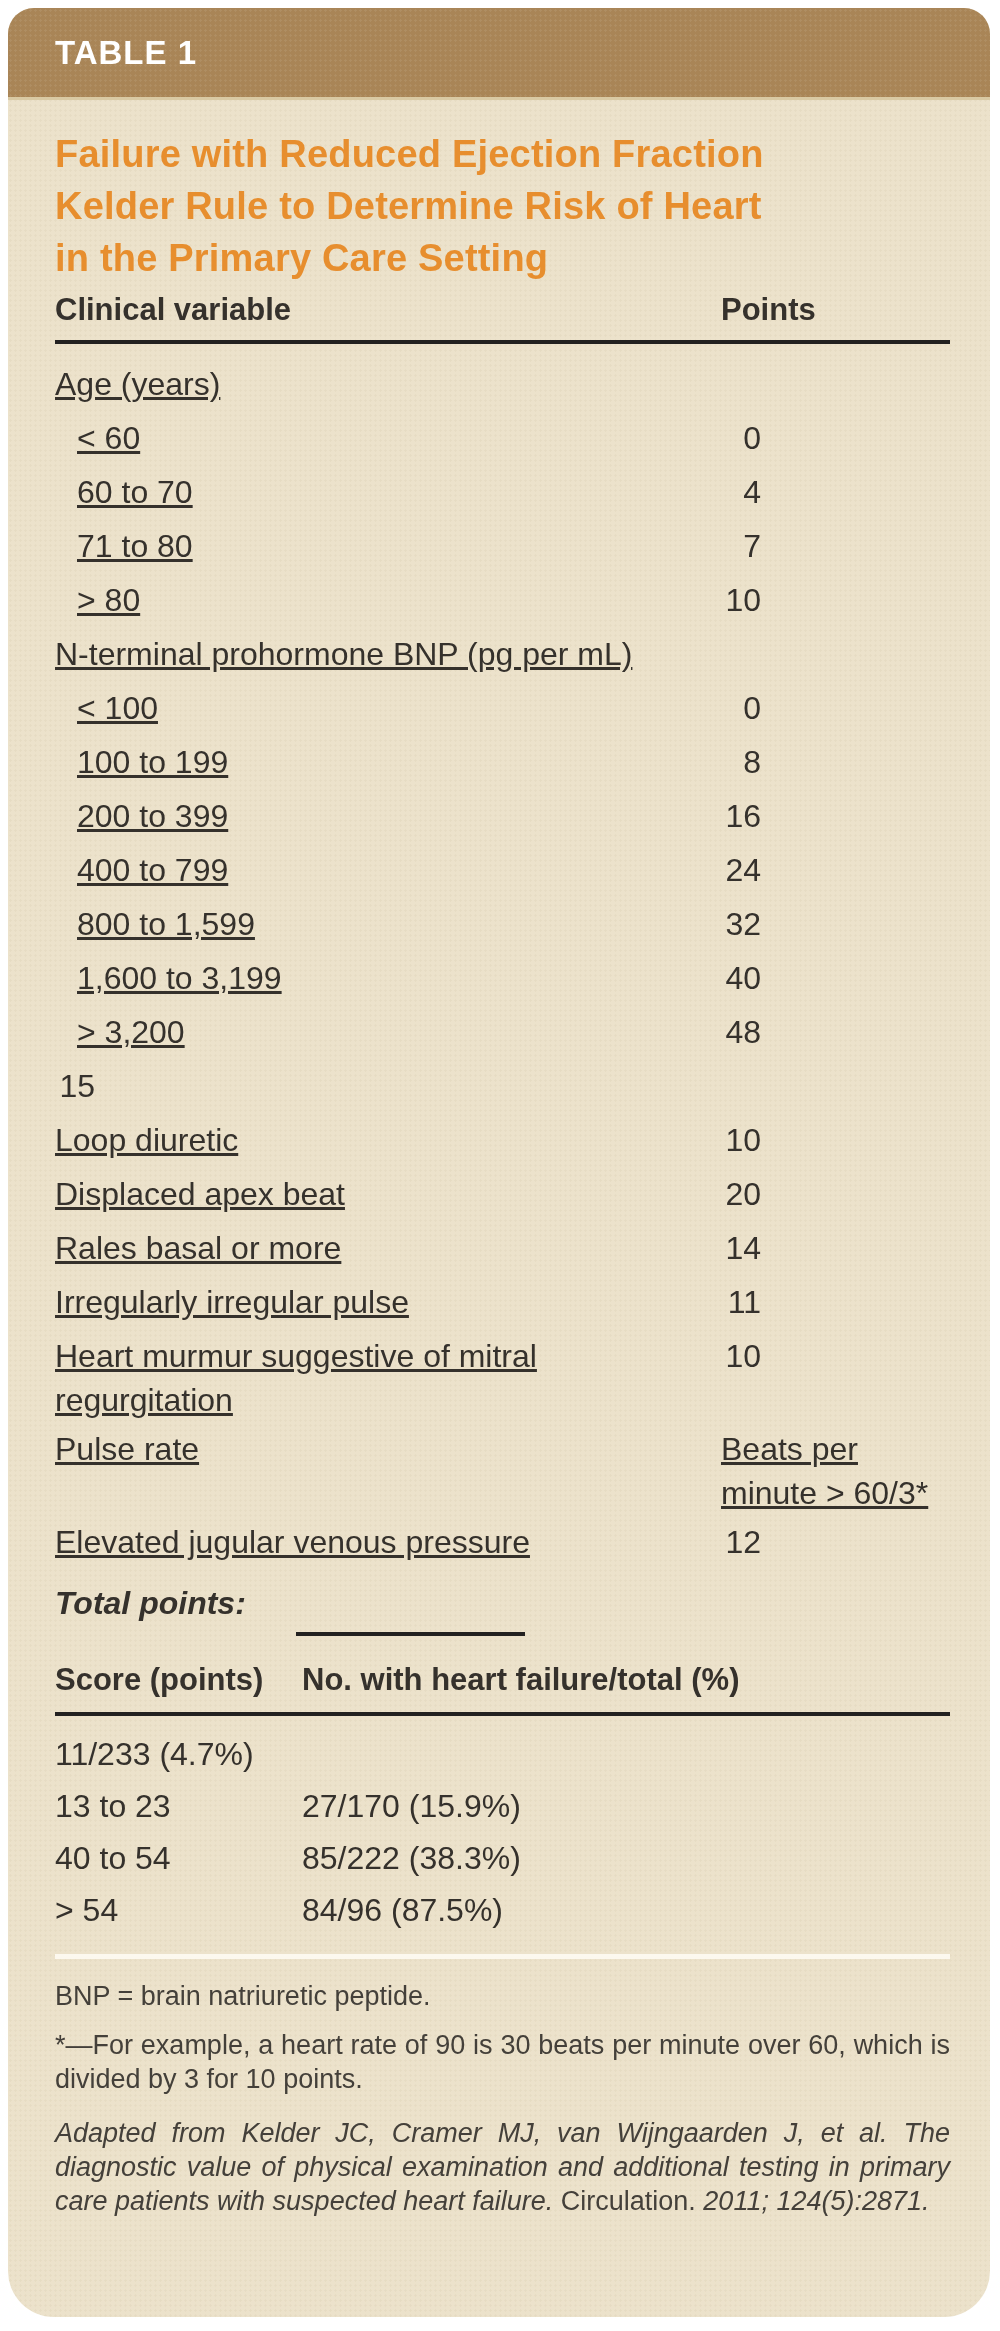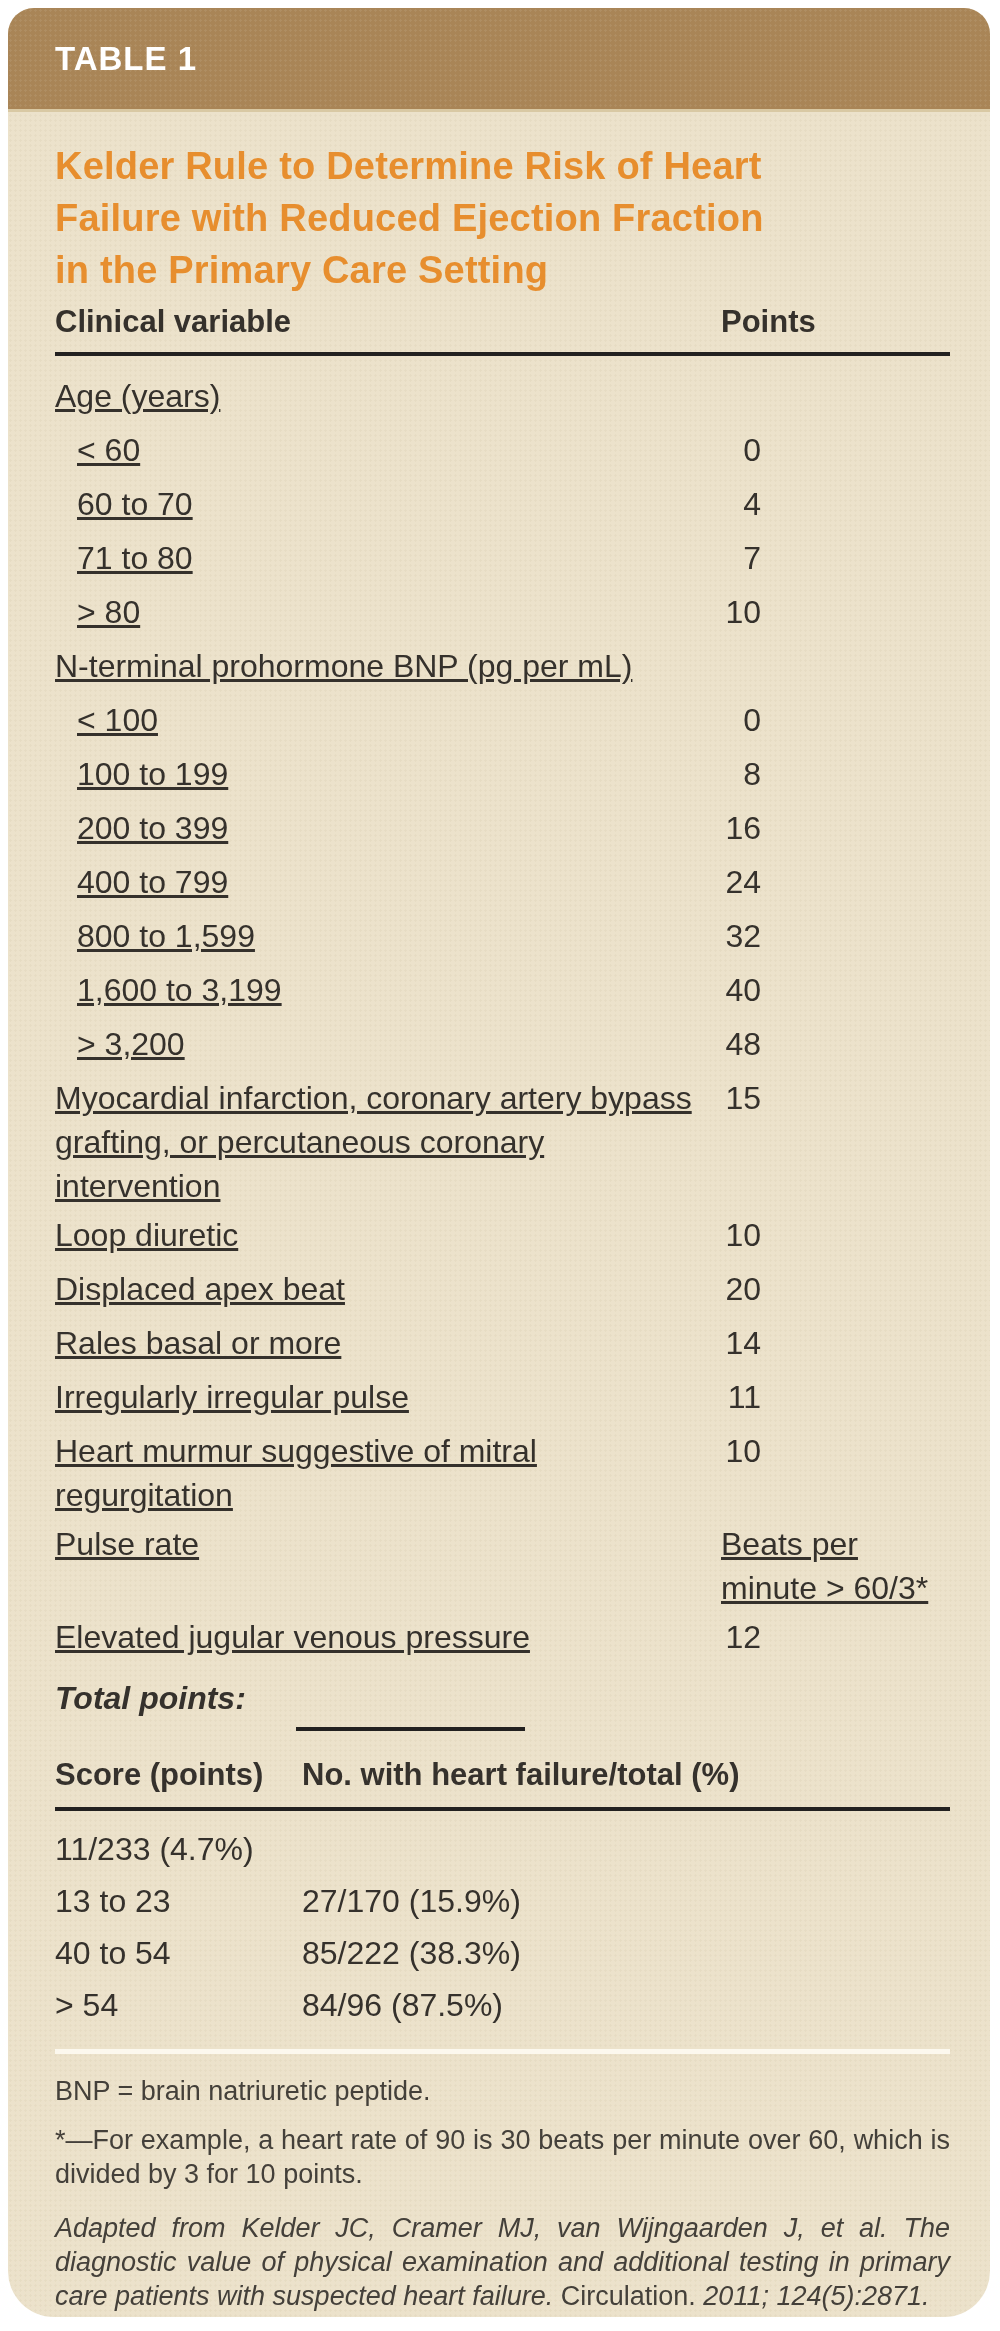--- a/index.html
+++ b/index.html
@@ -10,21 +10,21 @@
     color:#35312c;
   }
   .card {
     position:absolute; left:8px; top:8px; width:982px; height:2309px;
     border-radius:26px 26px 46px 46px; overflow:hidden;
     background:#ece2cb;
     background-image:radial-gradient(rgba(140,110,60,0.055) 1.2px, transparent 1.2px);
     background-size:5px 5px;
   }
   .card-header {
-    height:104px; background:#a98557;
+    height:92px; background:#a98557;
     background-image:radial-gradient(rgba(255,255,255,0.07) 1.2px, transparent 1.2px);
     background-size:5px 5px;
     border-bottom:3px solid #d9c9a4;
     display:flex; align-items:center; padding-left:47px; box-sizing:border-box;
   }
   .table-label {
     color:#ffffff; font-weight:bold; font-size:33px; letter-spacing:1px;
   }
   .card-body { padding:0 40px 0 47px; }
   .title {
@@ -68,22 +68,22 @@
 </head>
 <body>
 
 <div class="card">
   <div class="card-header">
     <span class="table-label">TABLE 1</span>
   </div>
   <div class="card-body">
 
     <h1 class="title">
+      <div>Failure with Reduced Ejection Fraction</div>
       <div>Kelder Rule to Determine Risk of Heart</div>
-      <div>Failure with Reduced Ejection Fraction</div>
       <div>in the Primary Care Setting</div>
     </h1>
 
     <div>
       <div class="t-head t1-head">
         <span class="h1">Clinical variable</span>
         <span class="h2">Points</span>
       </div>
       <div class="rule"></div>
       <div class="t1-rows" id="t1-rows">
@@ -146,21 +146,20 @@
     <span class="c1">1,600 to 3,199</span>
     <span class="c2"><span class="num">40</span></span>
   </div>
 
   <div class="t1-row sub">
     <span class="c1">&gt; 3,200</span>
     <span class="c2"><span class="num">48</span></span>
   </div>
 
   <div class="t1-row">
-    <span class="c1">Myocardial infarction, coronary artery bypass grafting, or percutaneous coronary intervention</span>
     <span class="c2"><span class="num">15</span></span>
   </div>
 
   <div class="t1-row">
     <span class="c1">Loop diuretic</span>
     <span class="c2"><span class="num">10</span></span>
   </div>
 
   <div class="t1-row">
     <span class="c1">Displaced apex beat</span>

